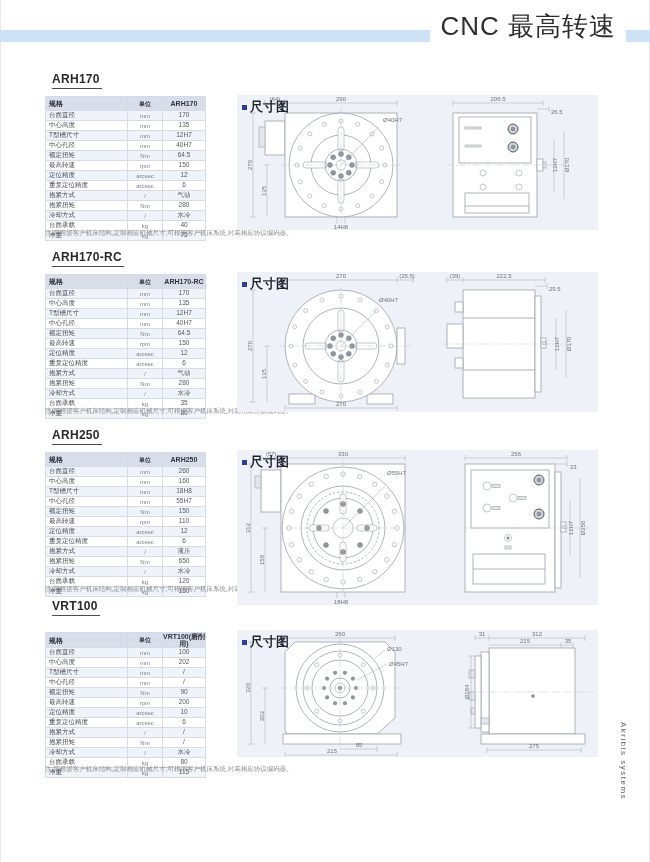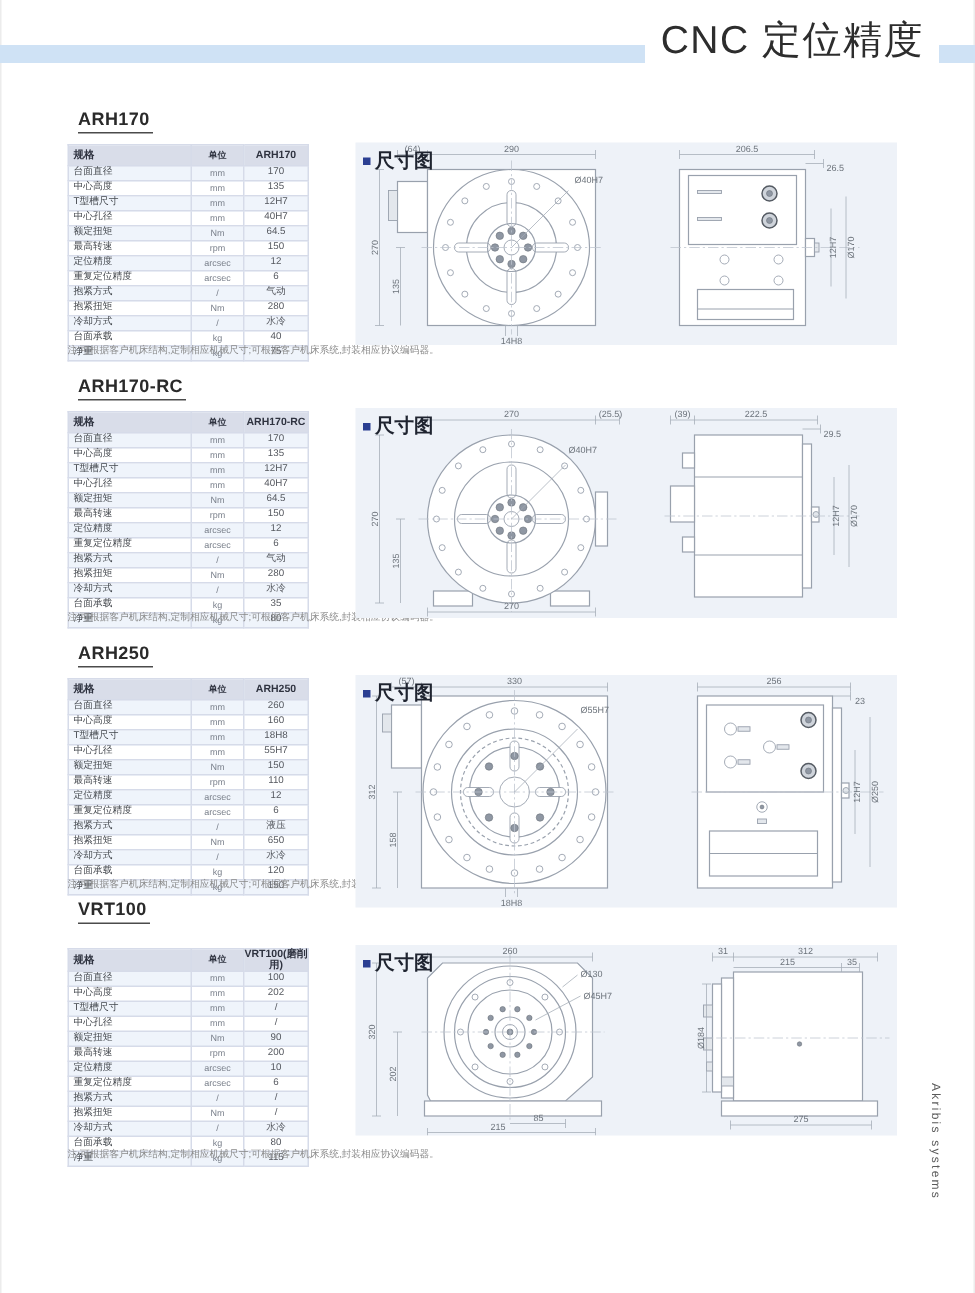--- a/index.html
+++ b/index.html
@@ -50,21 +50,21 @@
   .gear{fill:none;stroke:#99a1ad;stroke-width:.8;stroke-dasharray:2.5 1.8;}
 
   .vert-brand{position:absolute;right:22px;top:722px;height:110px;writing-mode:vertical-rl;
       font-size:8px;color:#5a5a5a;letter-spacing:1.5px;}
 </style>
 </head>
 <body>
 
 <div class="page-edge"></div>
 <div class="band"></div>
-<div class="page-title">CNC 定位精度</div>
+<div class="page-title">CNC 最高转速</div>
 
 <div class="sec-heading" style="top:72px">ARH170</div>
 <table class="spec" style="top:96px">
   <thead>
       <tr>
     <th class="c-label">规格</th>
     <th class="c-unit">单位</th>
     <th class="c-val">ARH170</th>
   </tr>
     </thead>

